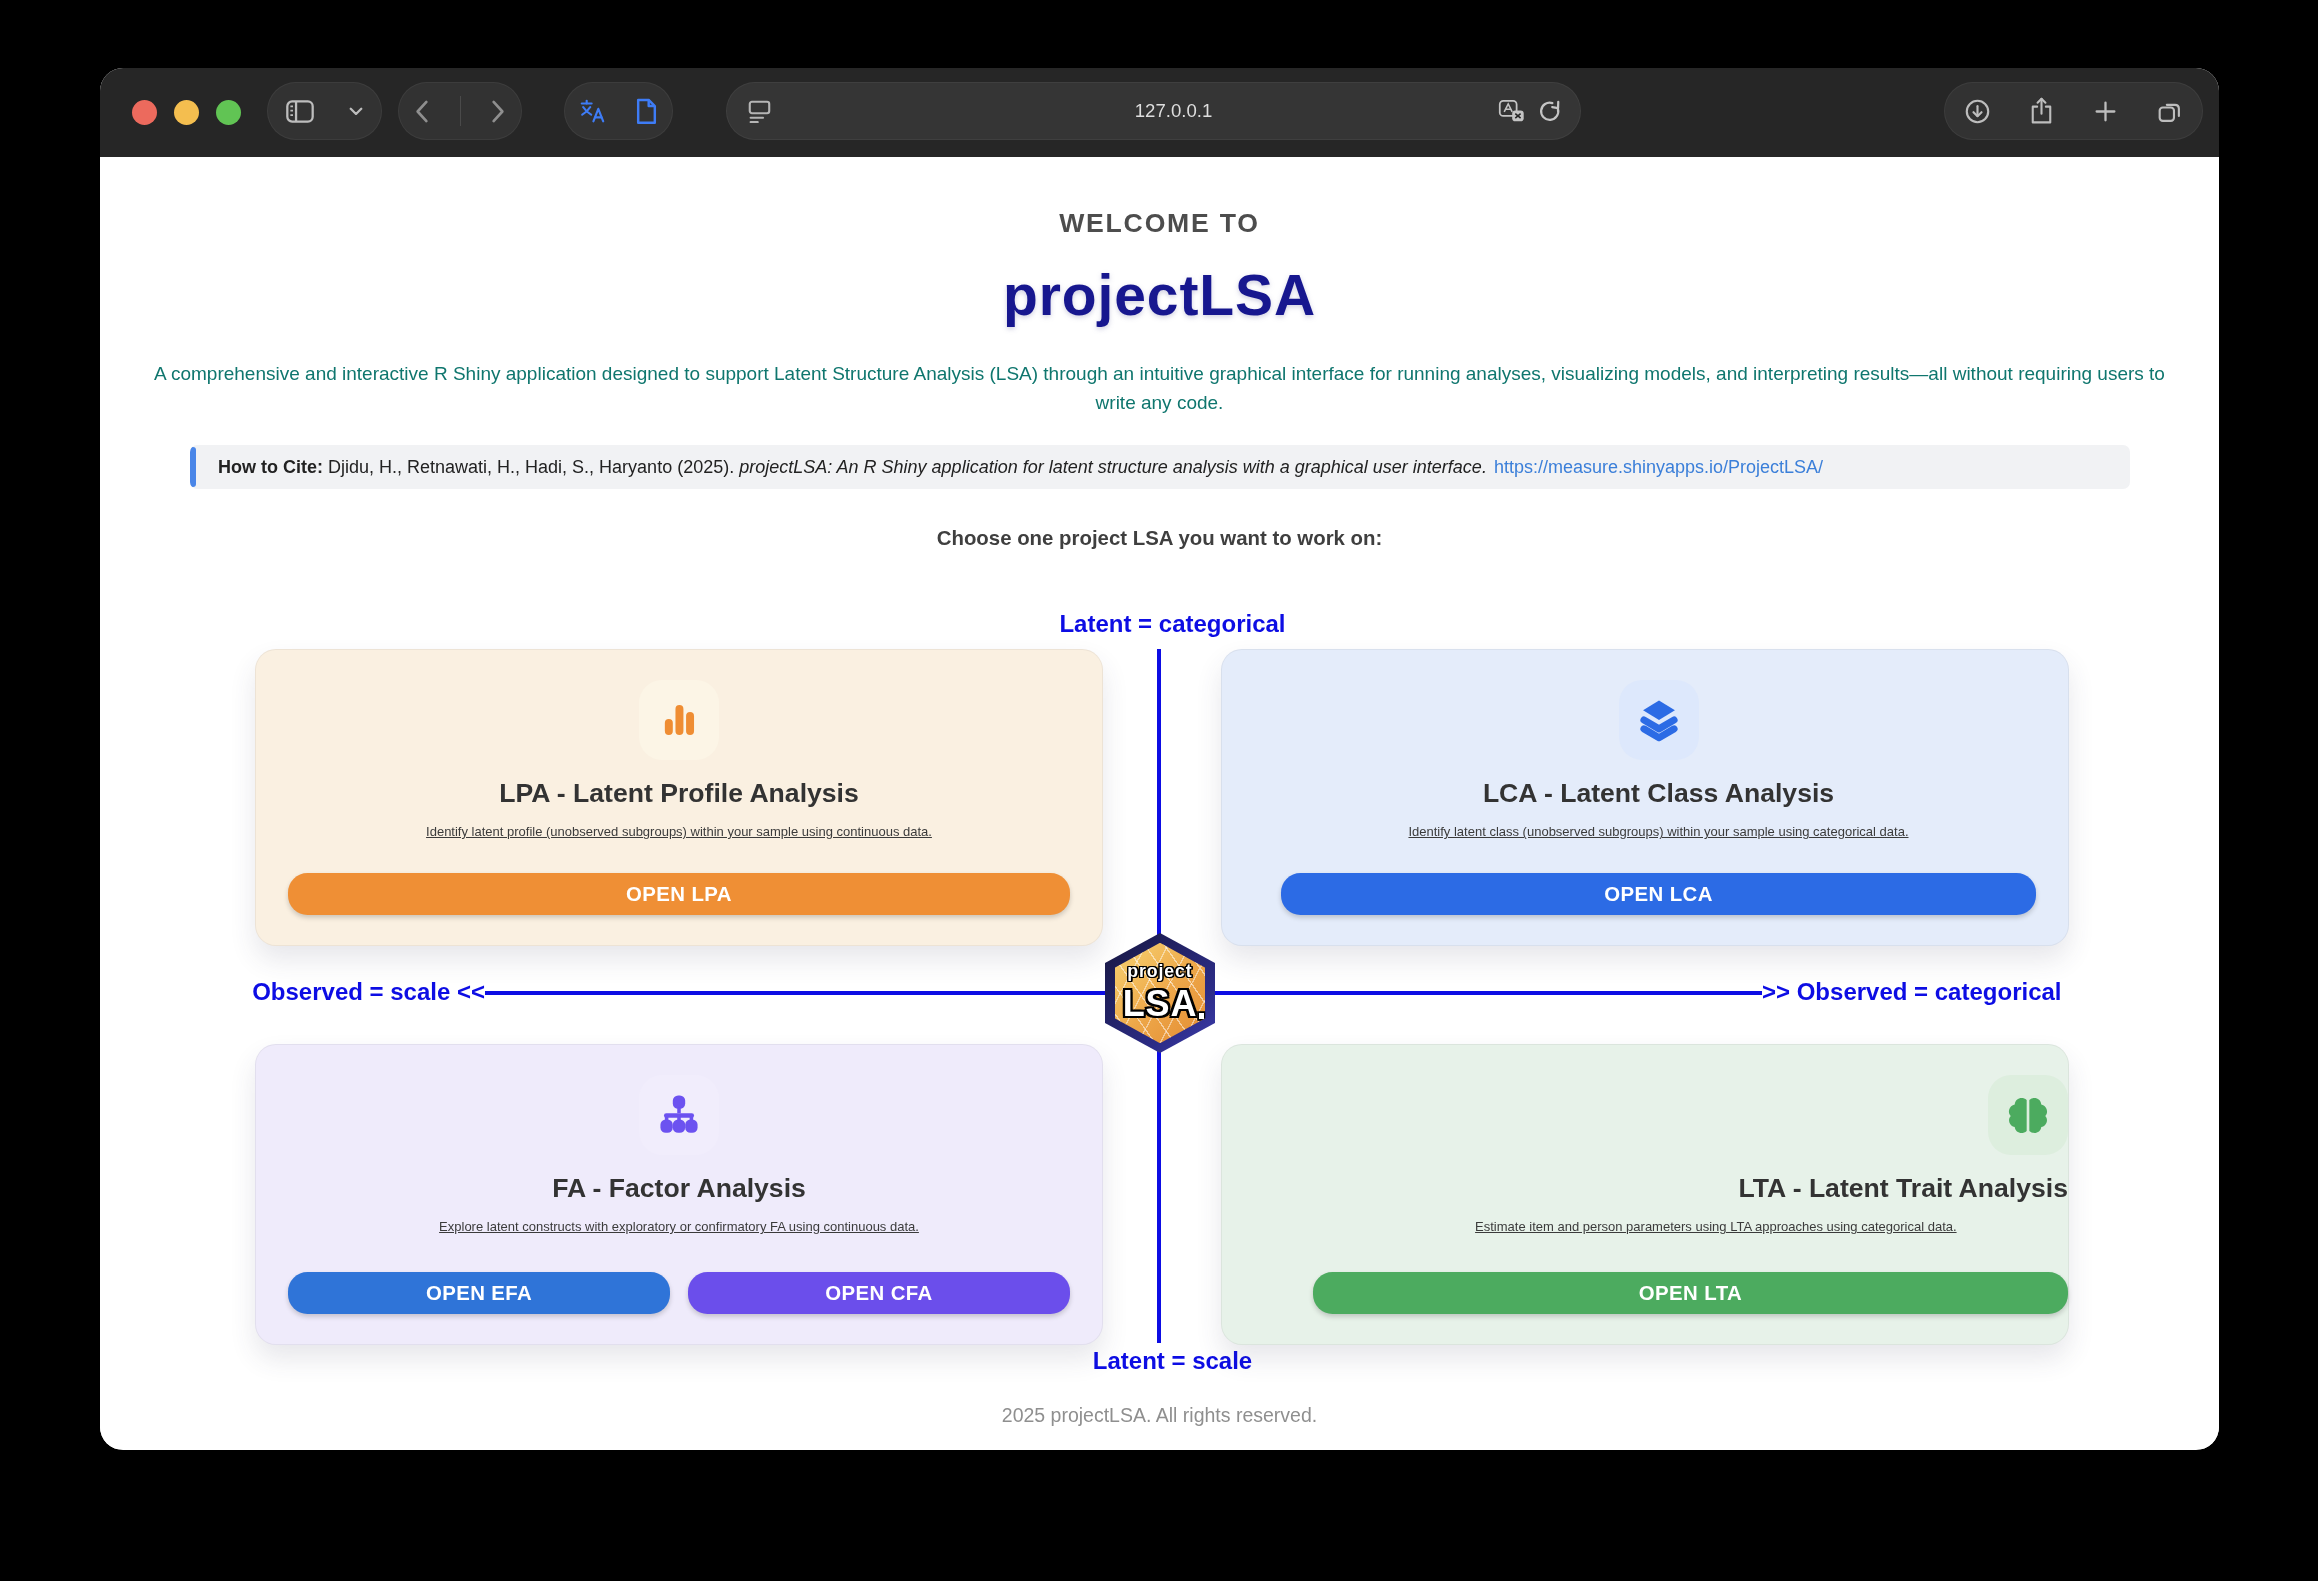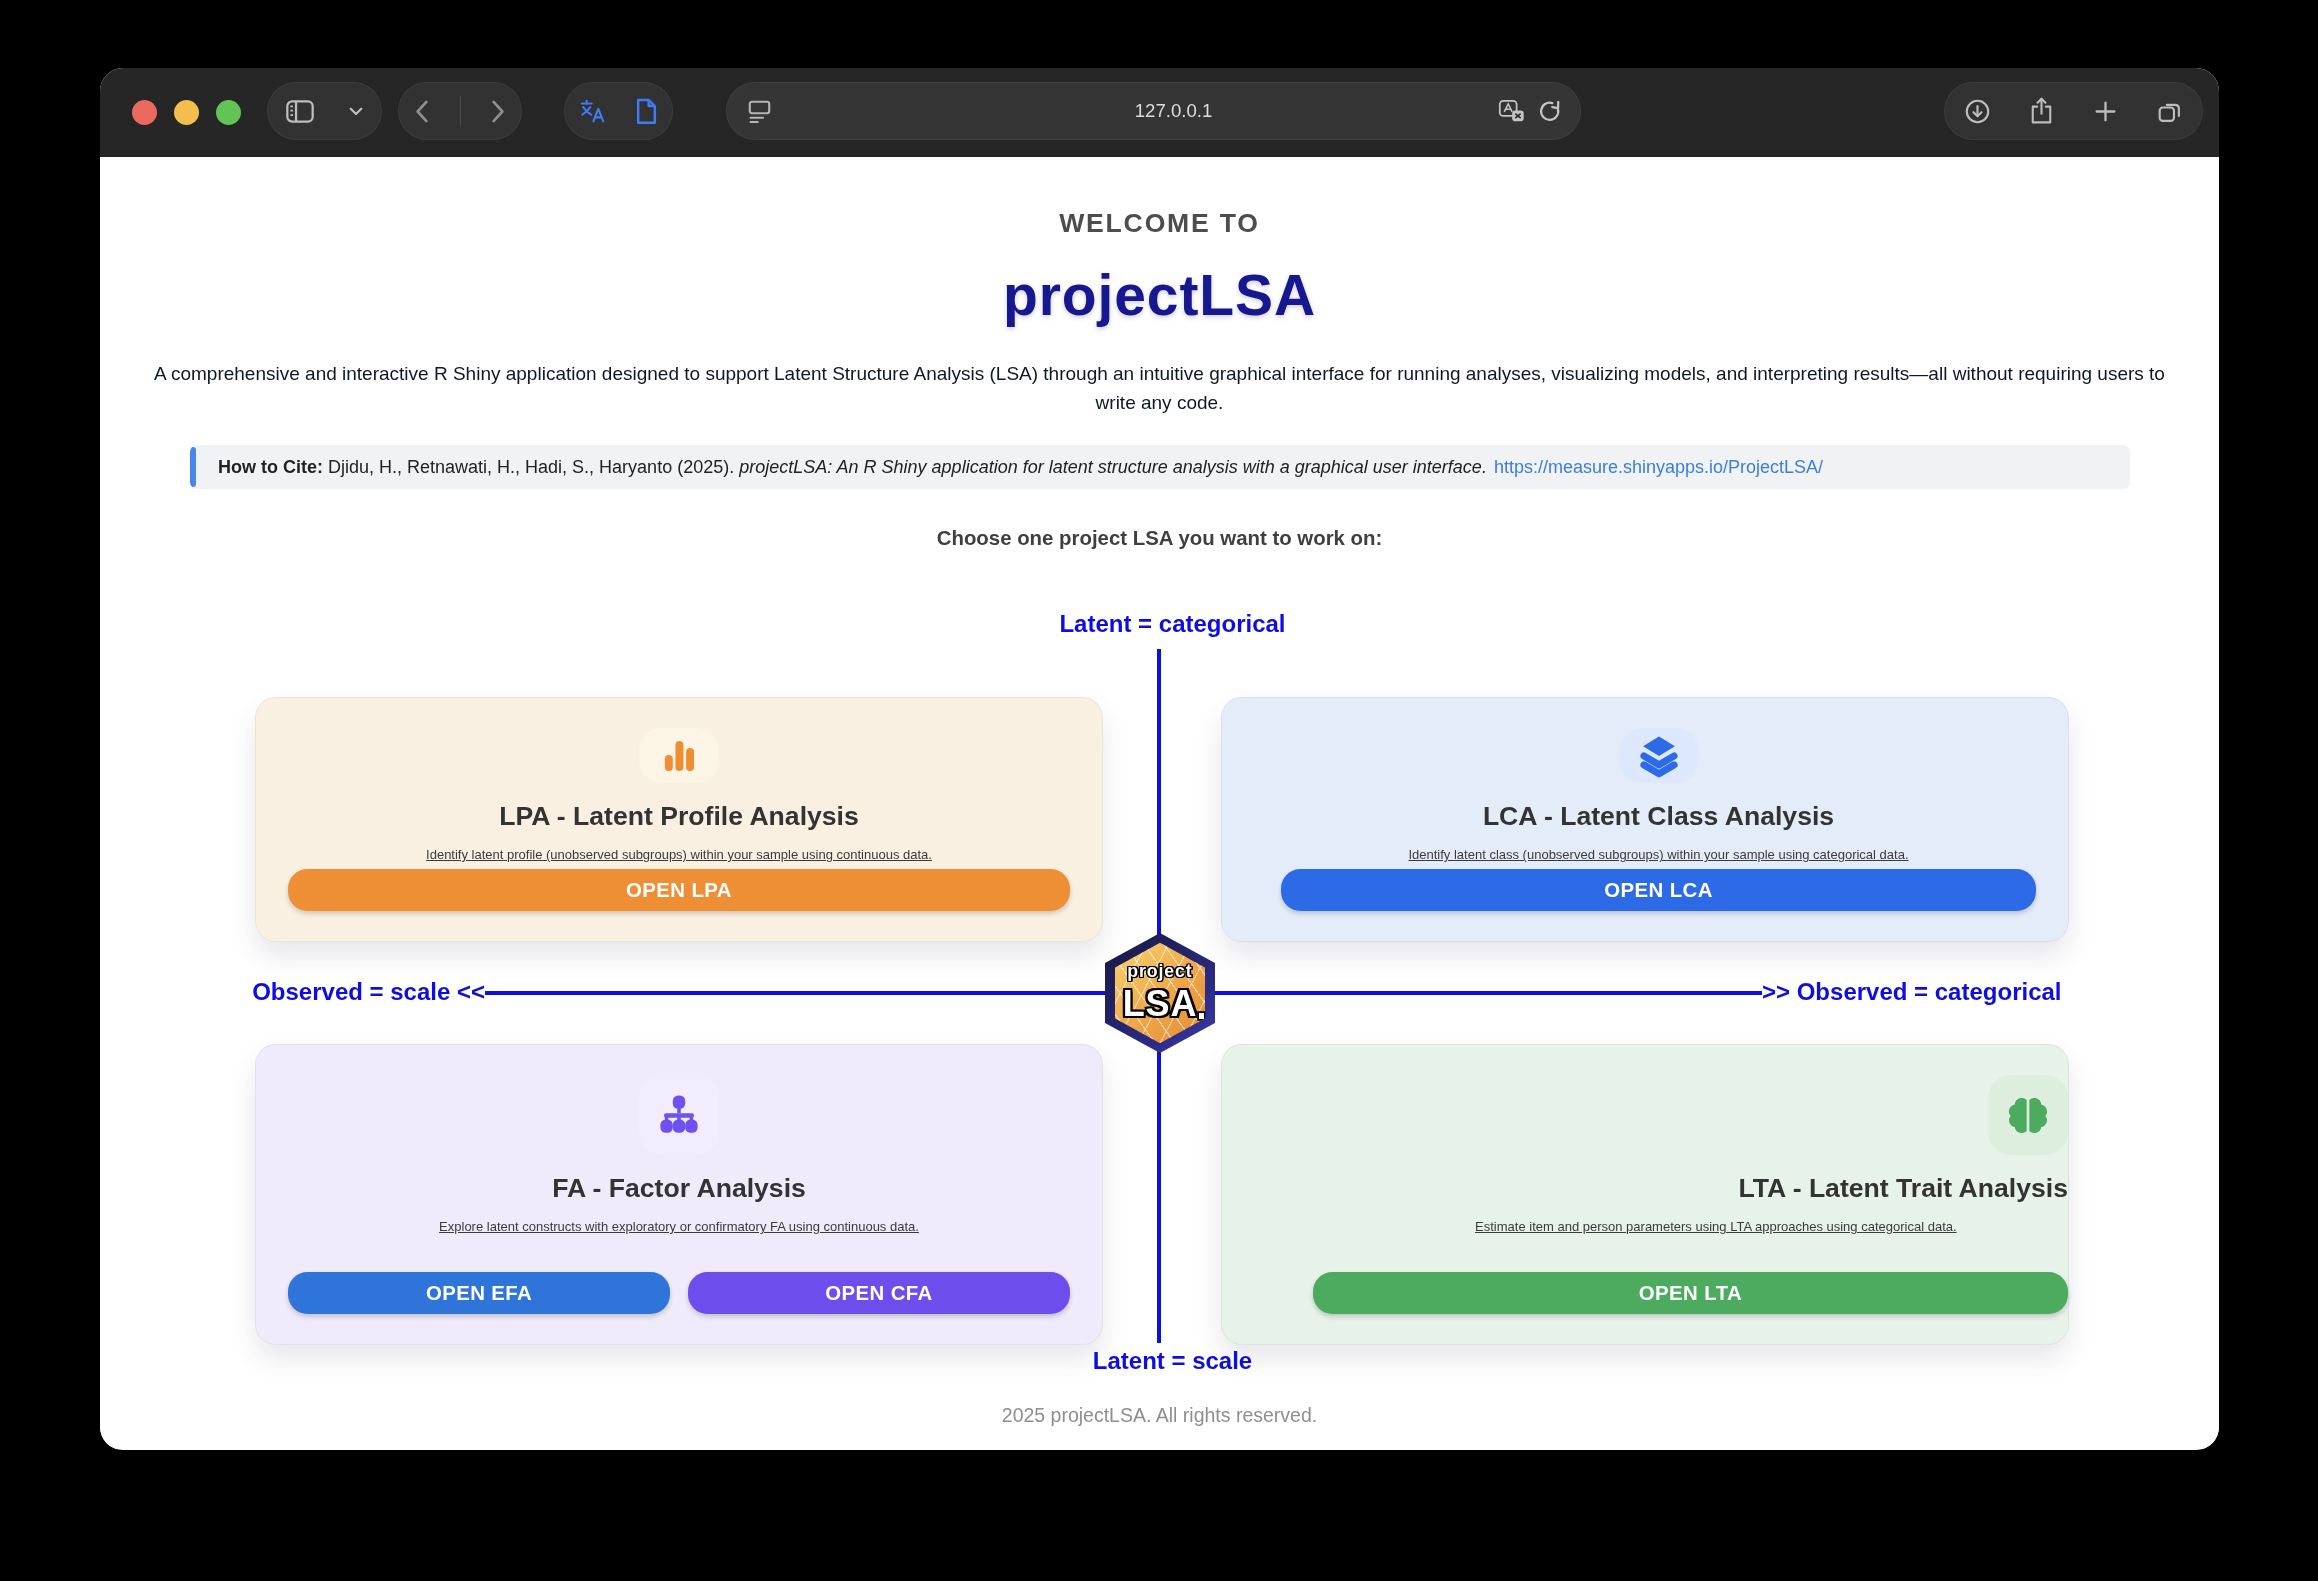--- a/index.html
+++ b/index.html
@@ -54,21 +54,21 @@
   .axis-pill span { display:inline-block; background:#fff; border-radius:14px; padding:4.4px 21px; }
   .axis-top { top:449px; }
   .axis-bottom { top:1186px; }
   .axis-left { top:821px; left:0; width:385px; text-align:right; }
   .axis-right { top:821px; left:1662px; }
 
   
   .card { position:absolute; width:848px; border-radius:21px; border:0.9px solid rgba(0,0,0,.05);
           box-shadow:0 14px 26.6px rgba(60,60,90,.12); display:flex; flex-direction:column;
           align-items:center; padding-top:30px; }
-  .card.row1 { top:492px; height:245px;margin-top:48px; }
+  .card.row1 { top:492px; height:297px; }
   .card.row2 { top:887px; height:301px; }
   .card.colL { left:155px; } .card.colR { left:1121px;padding-left:27px; }
   .icon-box { width:80px; height:80px; border-radius:23px; display:flex; align-items:center; justify-content:center; }
   .card-title { margin-top:17.7px; font-size:26.6px; font-weight:bold; color:#333; }
   .card-desc { margin-top:10.6px; width:86%; text-align:center; font-size:13px; line-height:26.6px; color:#3b3b3b;text-decoration:underline; }
   .btn-row { margin-top:auto; margin-bottom:30px; width:calc(100% - 64px); display:flex; gap:17.7px; }
   .open-btn { flex:1; height:42px; border:none; border-radius:19.5px; color:#fff;
               font-family:inherit; font-size:20.4px; font-weight:bold; letter-spacing:0.4px;
               box-shadow:0 2.7px 5.3px rgba(0,0,0,.18); cursor:pointer; }
 
@@ -213,21 +213,21 @@
             <rect x="3" y="9.5" width="16" height="15" rx="3.5"></rect>
           </svg>
         </span>
       </div>
     </div>
 
     <div class="content">
 
       <div class="welcome">WELCOME TO</div>
       <div class="apptitle" style="color: rgb(23, 23, 143);">projectLSA</div>
-      <div class="subtitle" style="color: #0f172a;">A comprehensive and interactive R Shiny application designed to support Latent Structure Analysis (LSA) through an intuitive graphical interface for running analyses, visualizing models, and interpreting results—all without requiring users to write any code.</div>
+      <div class="subtitle" style="color: #0f766e;">A comprehensive and interactive R Shiny application designed to support Latent Structure Analysis (LSA) through an intuitive graphical interface for running analyses, visualizing models, and interpreting results—all without requiring users to write any code.</div>
 
       <div class="citation">
         <span class="cite-bar" style="background: rgb(74, 134, 232);"></span>
         <span class="cite-label">How to Cite:</span>
         <span style="white-space:pre;"> Djidu, H., Retnawati, H., Hadi, S., Haryanto (2025). </span>
         <span class="cite-italic">projectLSA: An R Shiny application for latent structure analysis with a graphical user interface.</span>
         <a href="#" class="cite-link" style="color: rgb(59, 127, 217);">https://measure.shinyapps.io/ProjectLSA/</a>
       </div>
 
       <div class="choose">Choose one project LSA you want to work on:</div>

